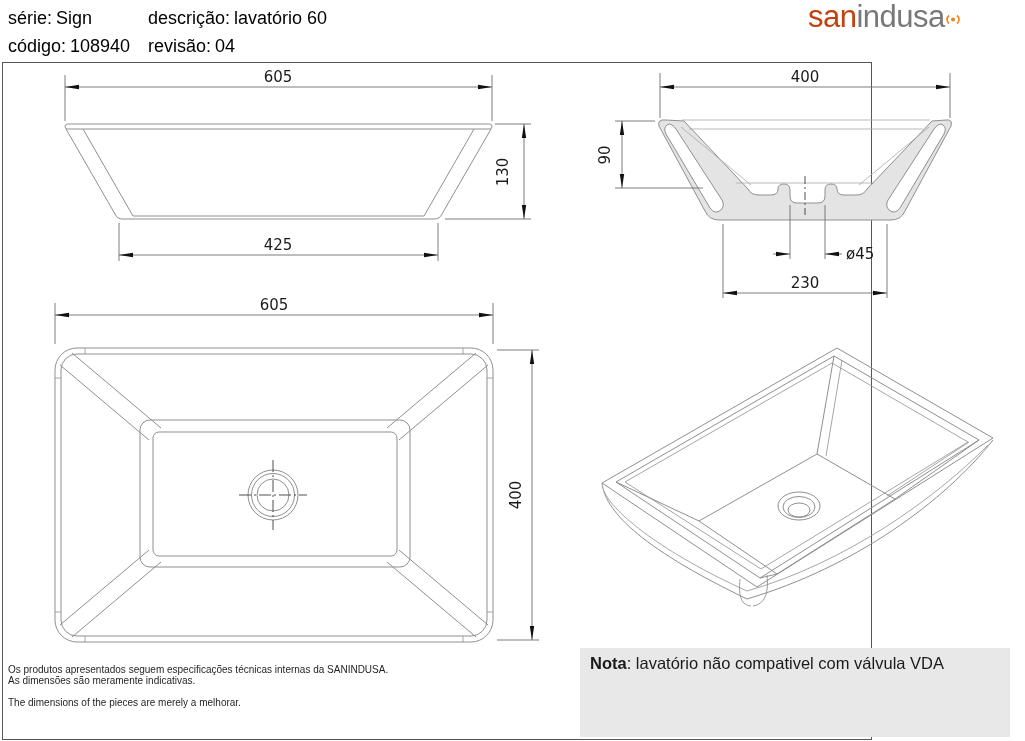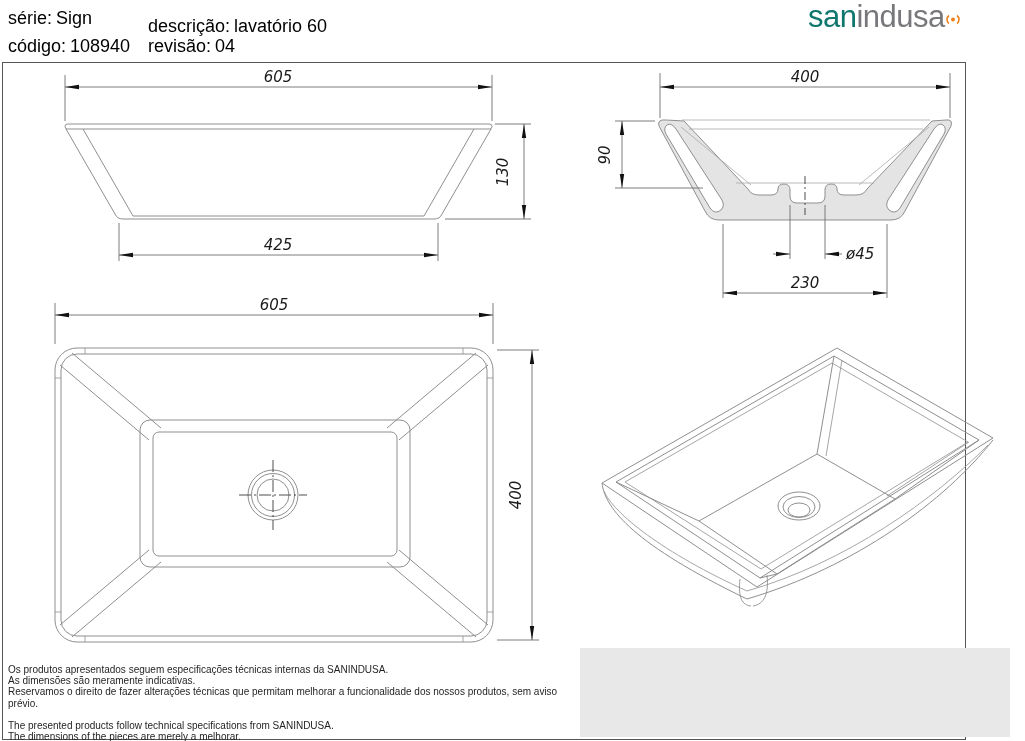--- a/index.html
+++ b/index.html
@@ -4,33 +4,33 @@
 <style>
   * { margin:0; padding:0; box-sizing:border-box; }
   html,body { width:1025px; height:741px; background:#ffffff; overflow:hidden;
     font-family:"Liberation Sans", sans-serif; }
   .page { position:relative; width:1025px; height:741px; background:#fff; }
 
   
   .hdr-field { position:absolute; font-size:18px; color:#000000; white-space:nowrap; }
   .hdr-field .lbl { margin-right:4px; }
   .f-serie    { left:8px;   top:8px; }
-  .f-desc     { left:148px; top:16px; }
+  .f-desc     { left:148px; top:8px; }
   .f-codigo   { left:8px;   top:36px; }
   .f-revisao  { left:148px; top:36px; }
 
   .logo { position:absolute; left:808px; top:0px; font-size:31px; letter-spacing:-0.5px;
           font-weight:400; line-height:34px; }
-  .logo .p1 { color:#0f766e; }
+  .logo .p1 { color:#c2410c; }
   .logo .p2 { color:#77787b; }
   .logo .mark { position:absolute; right:-16px; top:-1px; }
 
   
-  .frame { position:absolute; left:2px; top:62px; width:964px; height:678px;
-           border:1px solid #555; background:#fff;font-style:italic; }
+  .frame { position:absolute; left:2px; top:62px; width:870px; height:678px;
+           border:1px solid #555; background:#fff; }
   .frame svg { position:absolute; left:0; top:0; }
 
   
   text.dim { font-family:"DejaVu Sans", sans-serif; font-size:15px; fill:#1a1a1a; }
 
   
   .footnotes { position:absolute; left:8px; top:652px; width:565px;
                font-size:10px; line-height:11.2px; color:#1f1f1f;margin-top:12px; }
   .footnotes .gap { height:11px; }
 
@@ -169,22 +169,21 @@
         <path d="M 599,420 C 602,446 632,482 744,536 C 852,504 942,438 990,377"></path>
         <path d="M 601,428 C 610,450 660,490 744,528 C 842,500 932,436 985,382" stroke-width="0.8"></path>
         <path d="M 737,516 C 735,535 739,542 748,543 M 764,512 C 766,532 761,541 750,543" stroke-width="0.9"></path>
       </g>
     </svg>
   </div>
 
   <div class="footnotes">
     <div>Os produtos apresentados seguem especificações técnicas internas da SANINDUSA.</div>
     <div>As dimensões são meramente indicativas.</div>
-    <div>Reservamos o direito de fazer alterações técnicas que permitam melhorar a funcionalidade dos nossos produtos, sem aviso prévio.</div>
     <div class="gap"></div>
-    <div>The presented products follow technical specifications from SANINDUSA.</div>
     <div>The dimensions of the pieces are merely a melhorar.</div>
   </div>
 
   <div class="notebox">
+    <div class="pt"><b>Nota</b><span>: lavatório não compativel com válvula VDA</span></div>
   </div>
 
 </div>
 
 </body></html>

